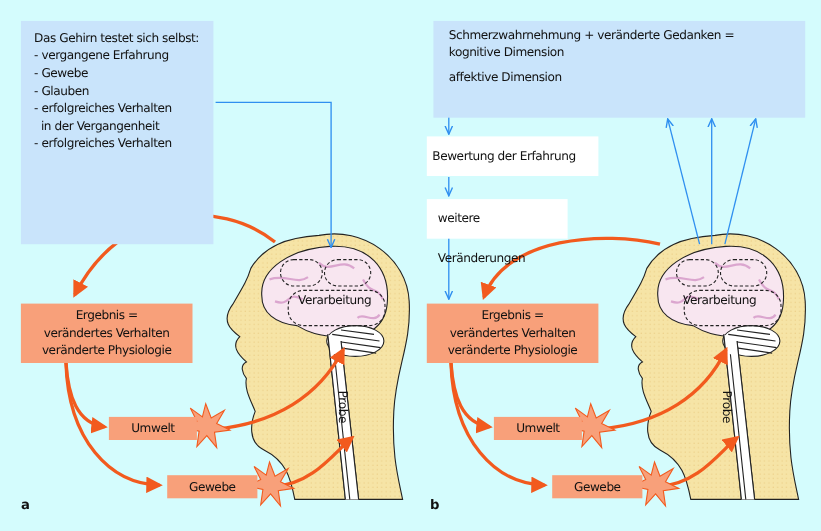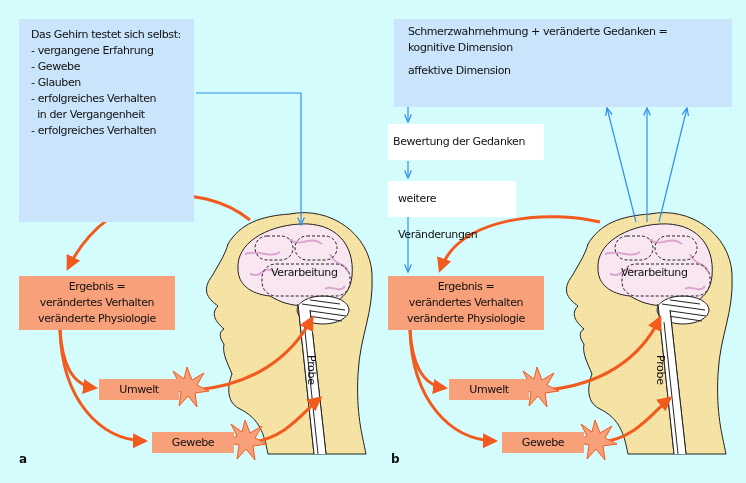--- a/index.html
+++ b/index.html
@@ -101,21 +101,21 @@
 <div class="panel-label" style="left:19px; top:452px;">a</div>
 
 <div class="box blue-box" style="left:394px; top:19px; width:338px; height:88px; padding:5px 0 0 14px;">
   <div>Schmerzwahrnehmung + veränderte Gedanken =</div>
   <div>kognitive Dimension</div>
   <div style="height:7px"></div>
   <div>affektive Dimension</div>
 </div>
 
 <div class="box white-box" style="left:388px; top:124px; width:156px; height:36px; line-height:36px; padding-left:5px;">
-  <span>Bewertung der Gedanken</span>
+  <span>Bewertung der Erfahrung</span>
 </div>
 <div class="box white-box" style="left:388px; top:181px; width:128px; height:36px; line-height:36px; padding-left:10px;">
   <span>weitere Veränderungen</span>
 </div>
 
 <div class="box orange-box" style="left:388px; top:276px; width:156px; height:54px; padding-top:3px;">
   <div>Ergebnis =</div>
   <div>verändertes Verhalten</div>
   <div>veränderte Physiologie</div>
 </div>

